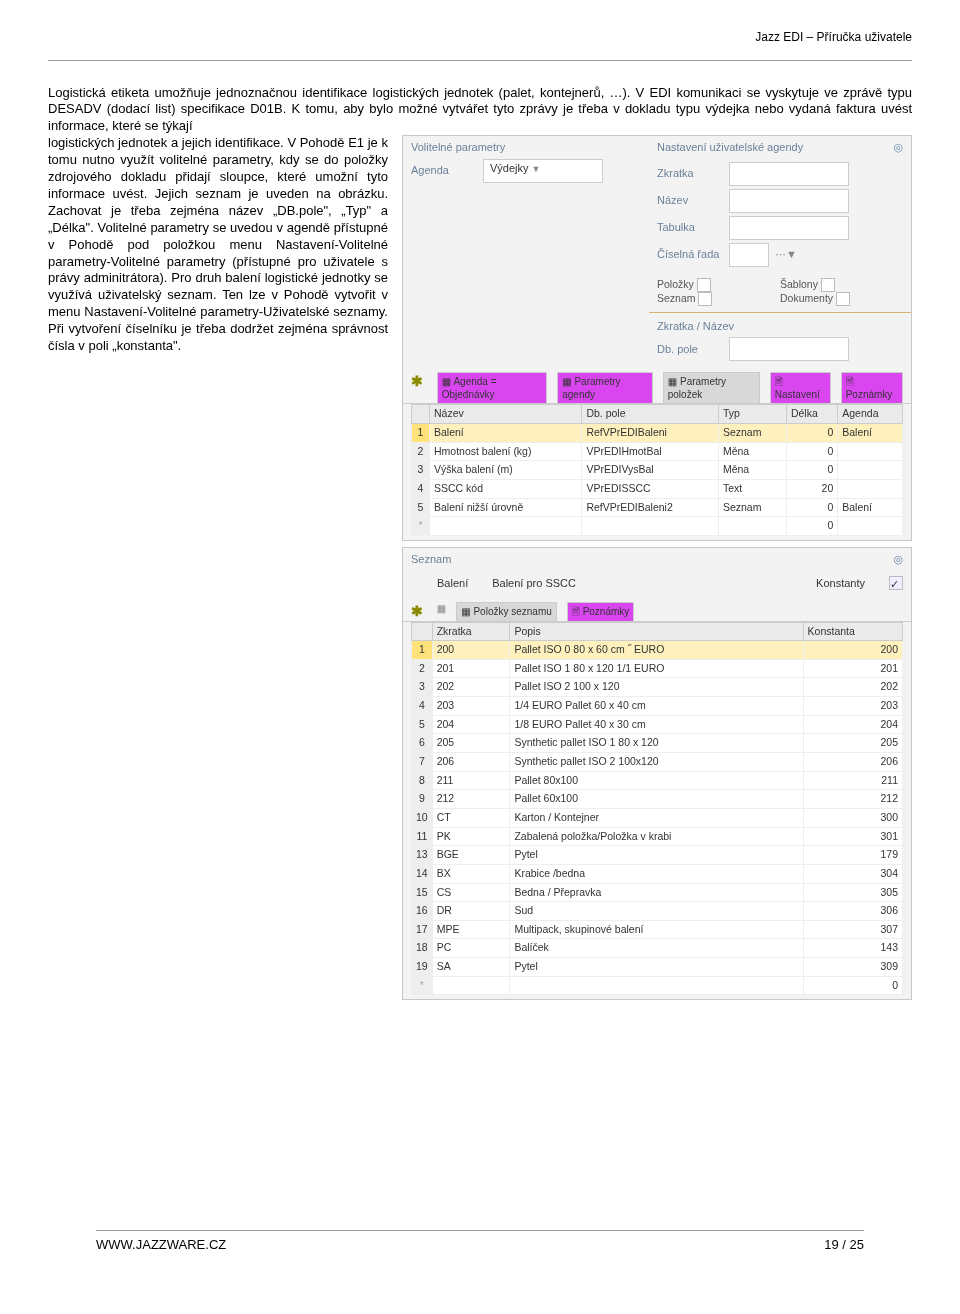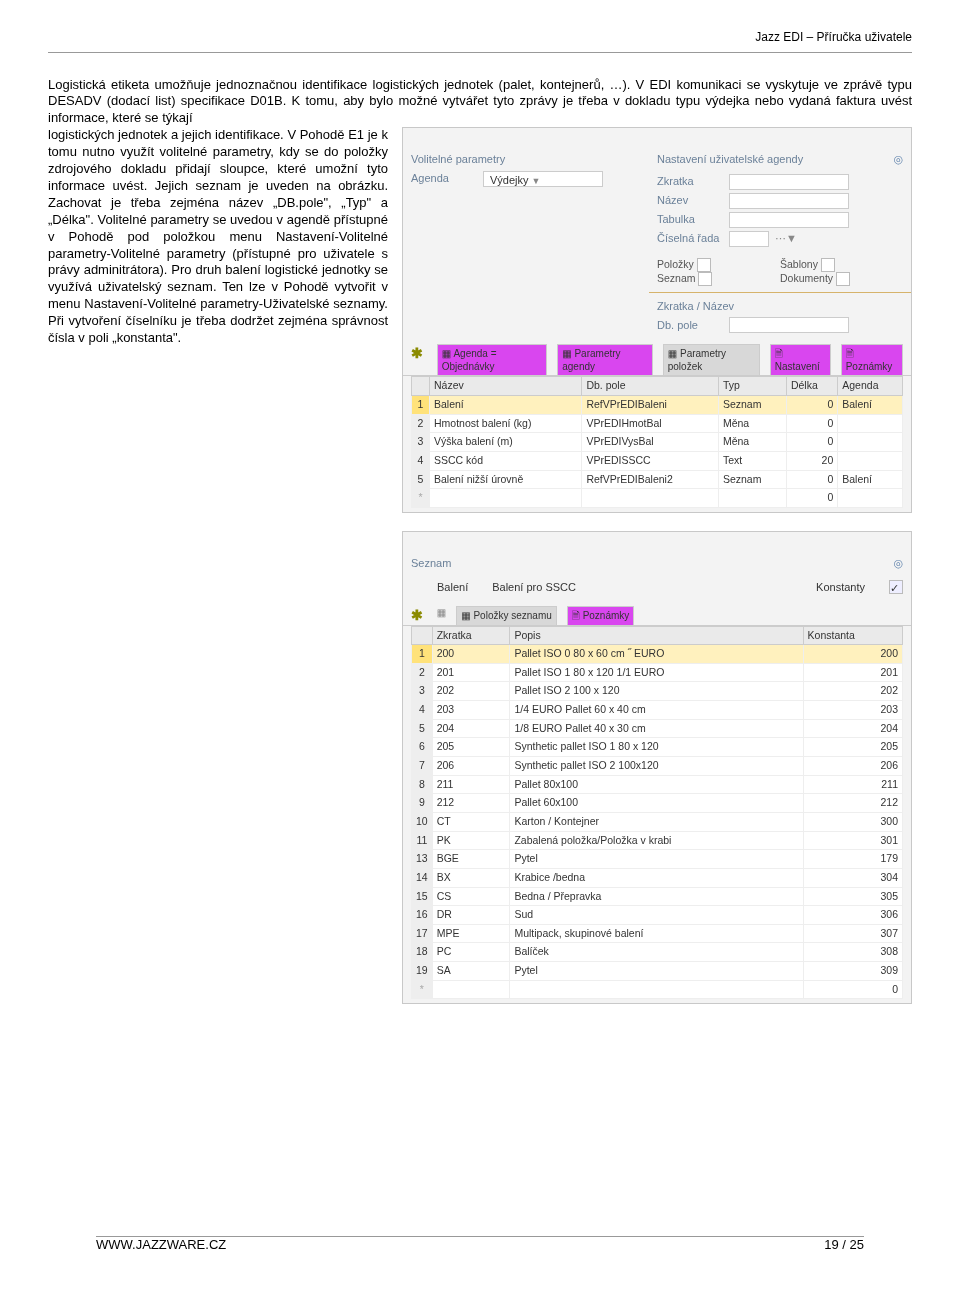--- a/index.html
+++ b/index.html
@@ -10,21 +10,21 @@
     background: #fff;
     font-family: Arial, sans-serif;
     color: #000;
     font-size: 13px;
     line-height: 1.3;
   }
   .header {
     text-align: right;
     font-size: 12px;
     border-bottom: 1px solid #999;
-    padding-bottom: 6px;
+    padding-bottom: 14px;
     margin-bottom: 24px;
   }
   h1 {
     font-size: 18px;
     font-weight: bold;
     margin: 0 0 10px 0;
   }
   .body-text { text-align: justify; }
   .layout {
     display: flex;
@@ -33,27 +33,27 @@
   }
   .left-col { flex: 0 0 340px; }
   .right-col  { flex: 1; }
 
   
   .shot {
     background: #f3f3f3;
     border: 1px solid #c8c8c8;
     font-size: 11px;
     color: #333;
-    padding: 24px 8px 4px 8px;
-    margin-bottom: 18px;
+    padding: 4px 8px 4px 8px;
+    margin-bottom: 6px;
   }
   .shot .title { color: #6b8199; font-size: 11px; margin-bottom: 4px; }
   .formline { display: flex; align-items: center; margin: 3px 0; gap: 6px; }
   .formline .lbl { width: 66px; color: #6b8199; }
-  .formline .val { background:#fff; border:1px solid #ccc; padding:1px 6px; font-size:11px; min-width:120px; height:16px; }
+  .formline .val { background:#fff; border:1px solid #ccc; padding:1px 6px; font-size:11px; min-width:120px; height:24px; }
   .chev { color:#888; font-size:9px; }
   .rcols { display:flex; }
   .rcols > div { flex:1; }
   .iconbox { display:inline-block; width:14px; height:14px; background:#fff; border:1px solid #bbb; vertical-align:middle; }
   .hr2 { border:0; border-top:1px solid #d6b36b; margin:6px -8px; }
 
   .tabs { display:flex; gap:10px; font-size:10px; margin:4px -8px 0 -8px; padding:4px 8px 0 8px; border-bottom:1px solid #ccc;}
   .tab { padding:2px 4px; border:1px solid #ccc; border-bottom:none; background:#d946ef; }
   .tab.active { background:#d8d8d8; }
 
@@ -63,21 +63,21 @@
   .grid .rn { width:18px; text-align:center; background:#eee; }
   .grid tr.sel td { background:#fff1be; }
   .grid tr.sel .rn { background:#ffe27a; }
   .grid .num { text-align:right; }
   .shot .plus { color:#8a8a00; font-weight:bold; margin-right:4px; font-size:14px;}
   .shot .ghost { color:#aaa; }
 
   .footer {
     position: absolute; left:48px; right:48px; bottom:30px;
     display:flex; justify-content:space-between;
-    font-size:13px; border-top:1px solid #999; 
+    font-size:13px; border-top:1px solid #999; padding-top:6px;
   }
   .page-wrap { position: relative; min-height:1254px; }
 </style>
 </head>
 <body>
 <div class="page-wrap">
 
 <div class="header">
   <span>Jazz EDI – Příručka uživatele</span>
 </div>
@@ -336,21 +336,21 @@
               <tr>
                 <td class="rn">17</td>
                 <td>MPE</td>
                 <td>Multipack, skupinové balení</td>
                 <td class="num">307</td>
               </tr>
               <tr>
                 <td class="rn">18</td>
                 <td>PC</td>
                 <td>Balíček</td>
-                <td class="num">308</td>
+                <td class="num">143</td>
               </tr>
               <tr>
                 <td class="rn">19</td>
                 <td>SA</td>
                 <td>Pytel</td>
                 <td class="num">309</td>
               </tr>
               <tr>
                 <td class="rn ghost">*</td>
                 <td></td>

